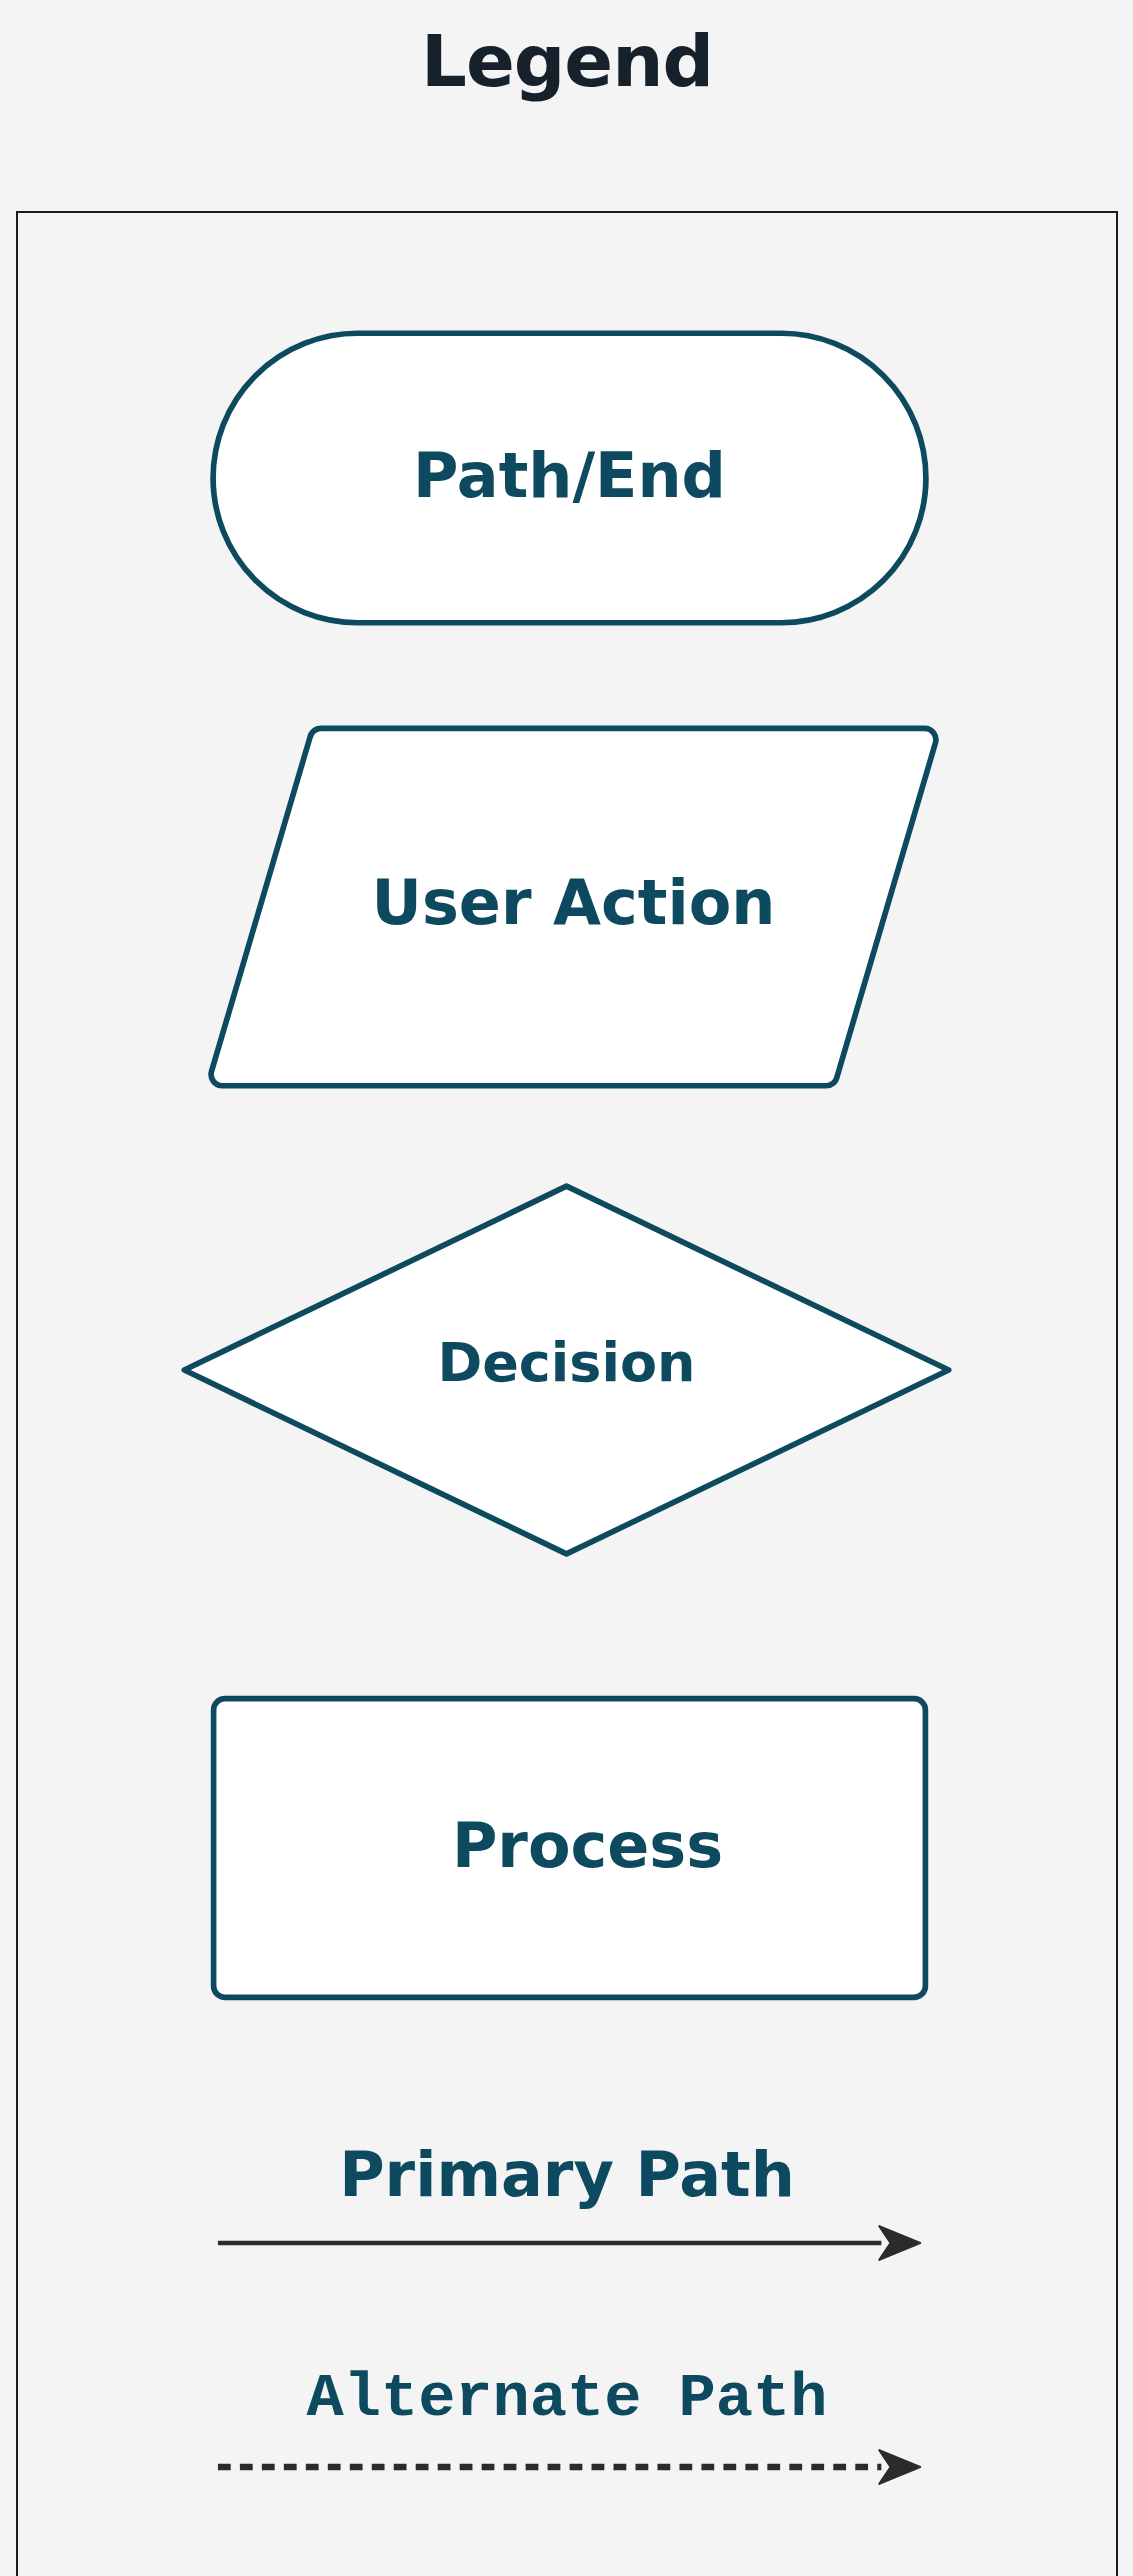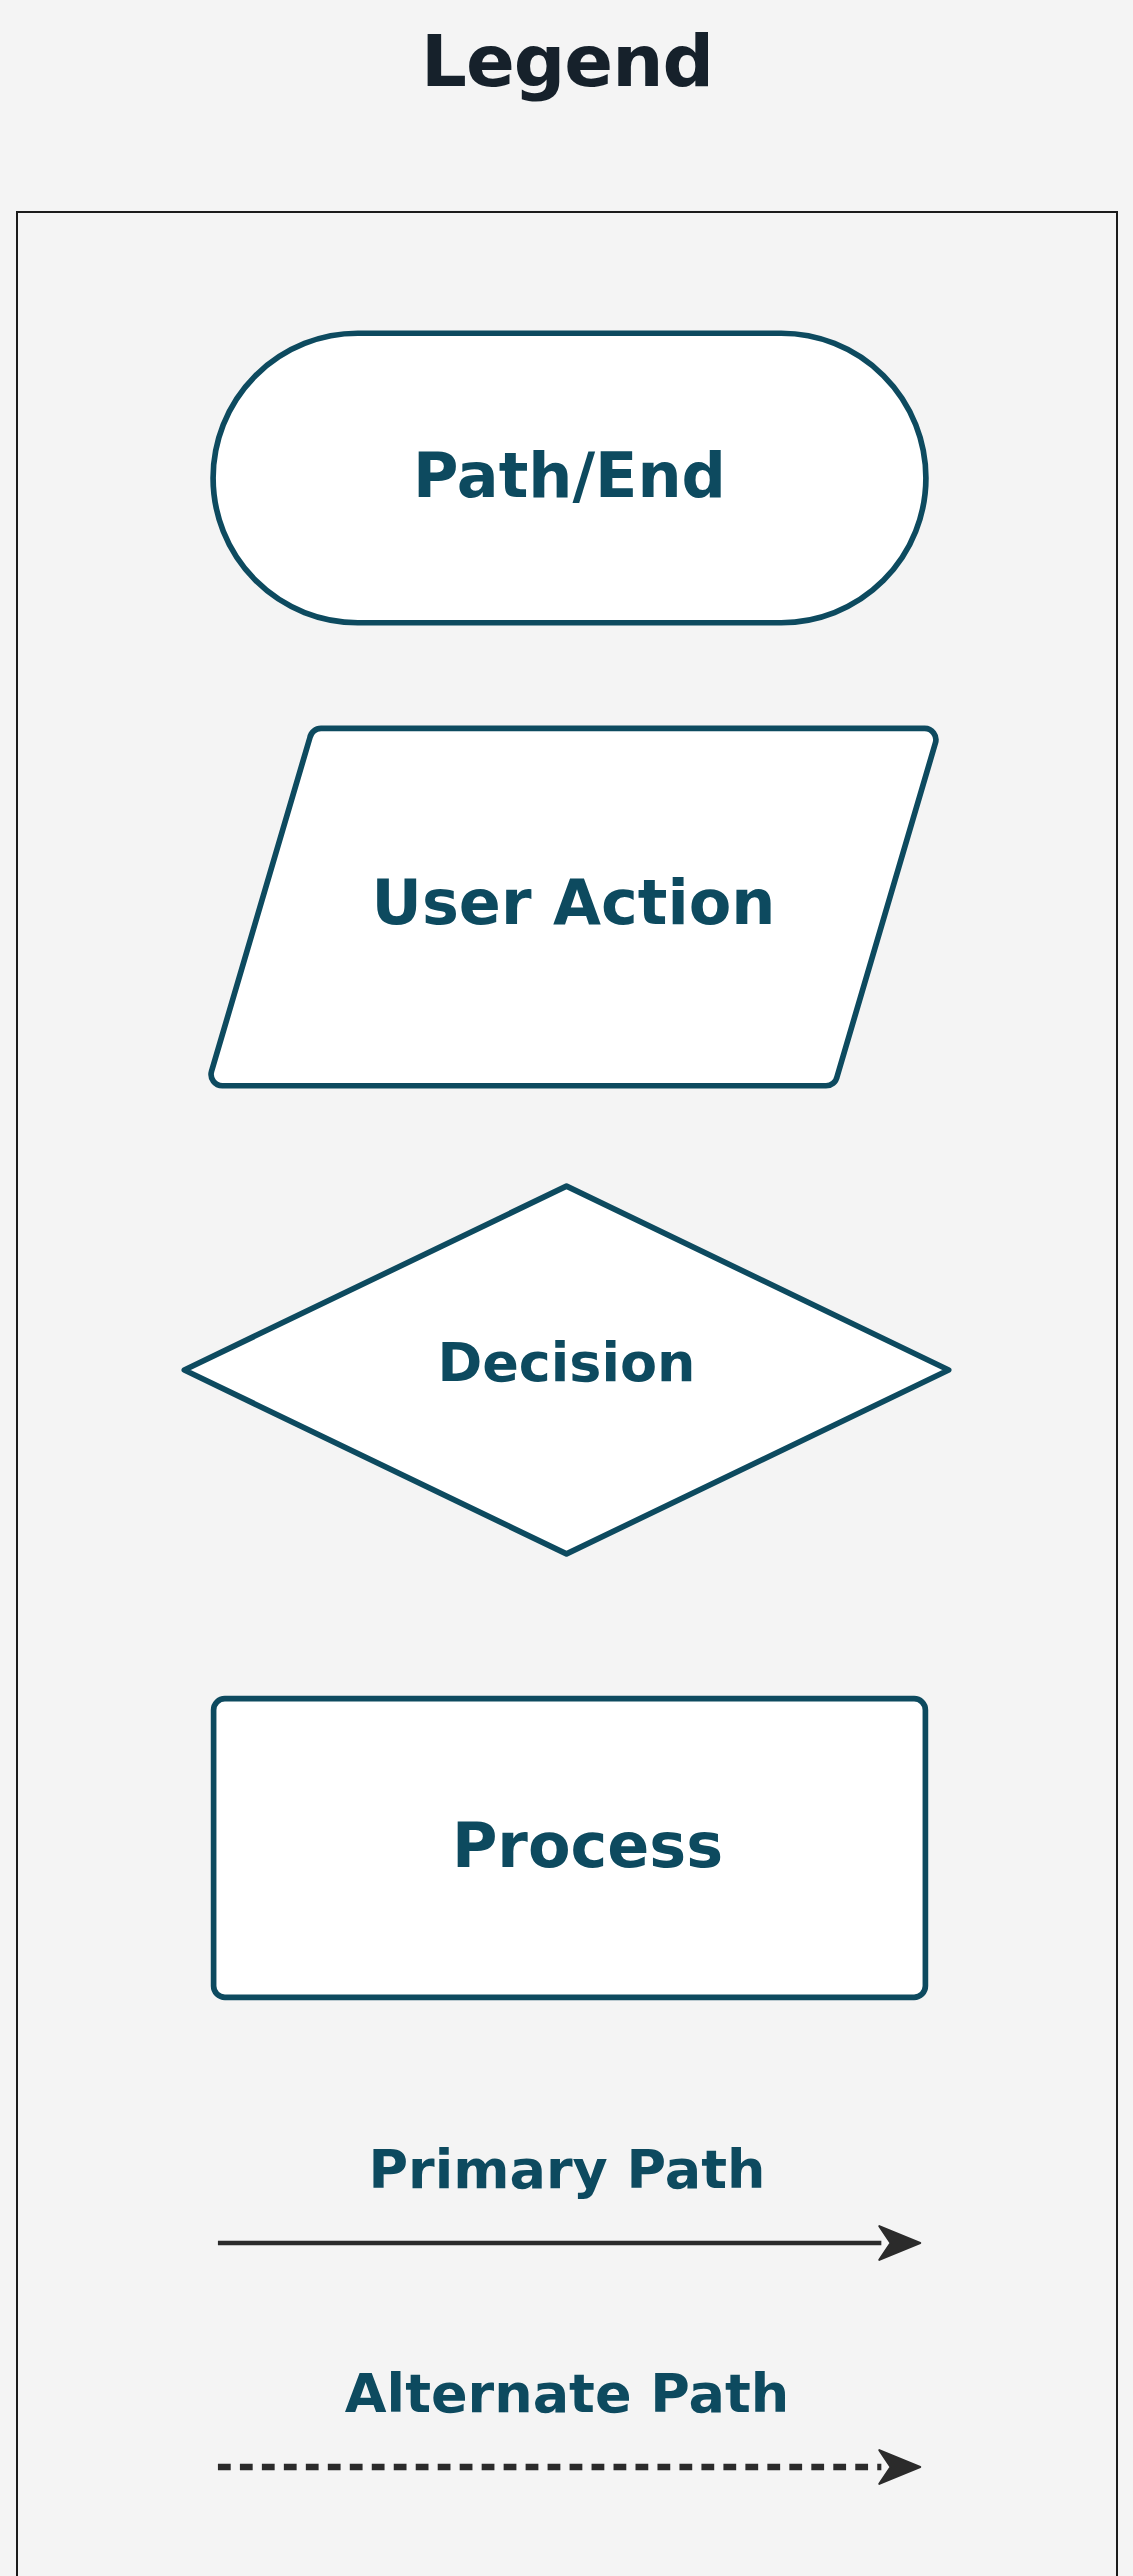--- a/index.html
+++ b/index.html
@@ -128,31 +128,32 @@
     top: 2138px;
     left: 0;
     width: 1134px;
     height: 134px;
   }
   #row-alternate-path {
     top: 2362px;
     left: 0;
     width: 938px;
     height: 134px;
+    font-family: Liberation Mono, monospace;
   }
 
   .path-label {
     position: absolute;
     left: 16px;
     top: 0;
     width: 1102px;
     text-align: center;
     color: #0d4a5f;
     font-weight: 700;
-    font-size: 54px;
+    font-size: 62px;
     white-space: nowrap;
     line-height: 1.2;
   }
 
   .path-arrow {
     position: absolute;
     left: 206px;
     top: 82px;
     width: 721px;
     height: 46px;

